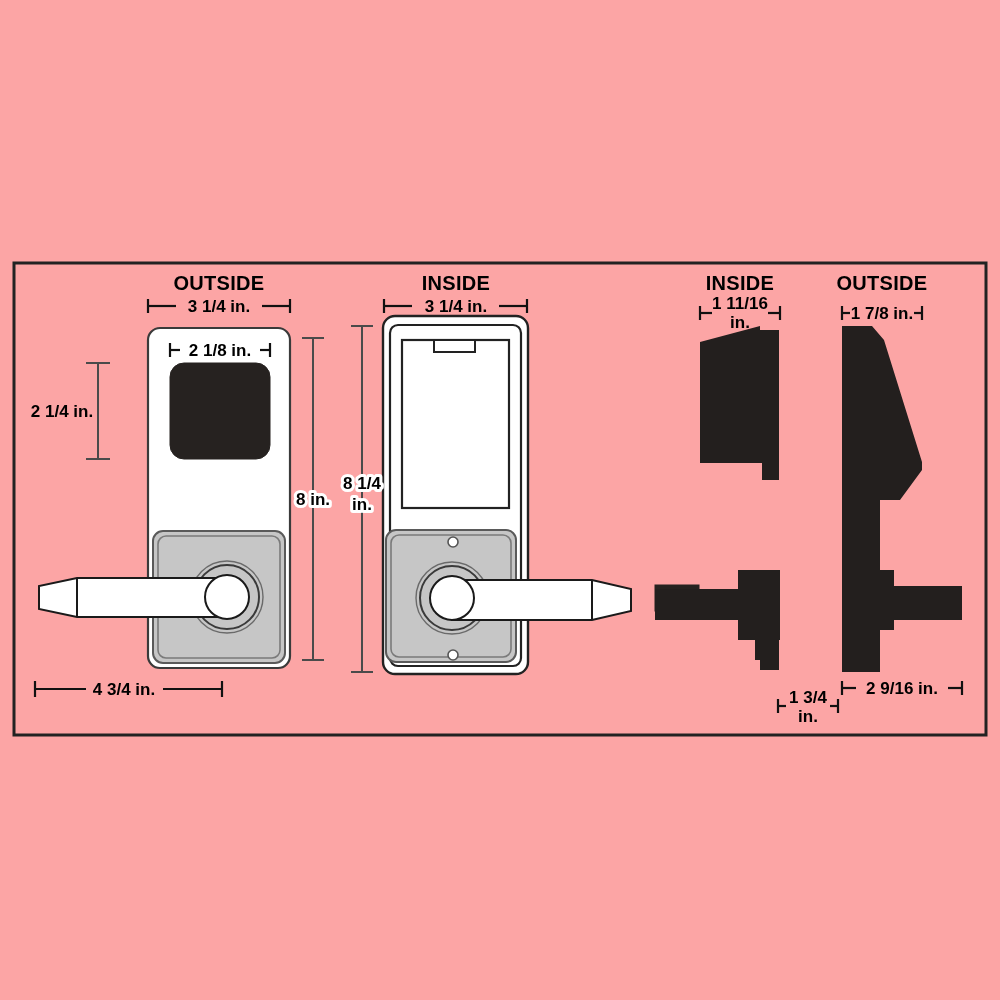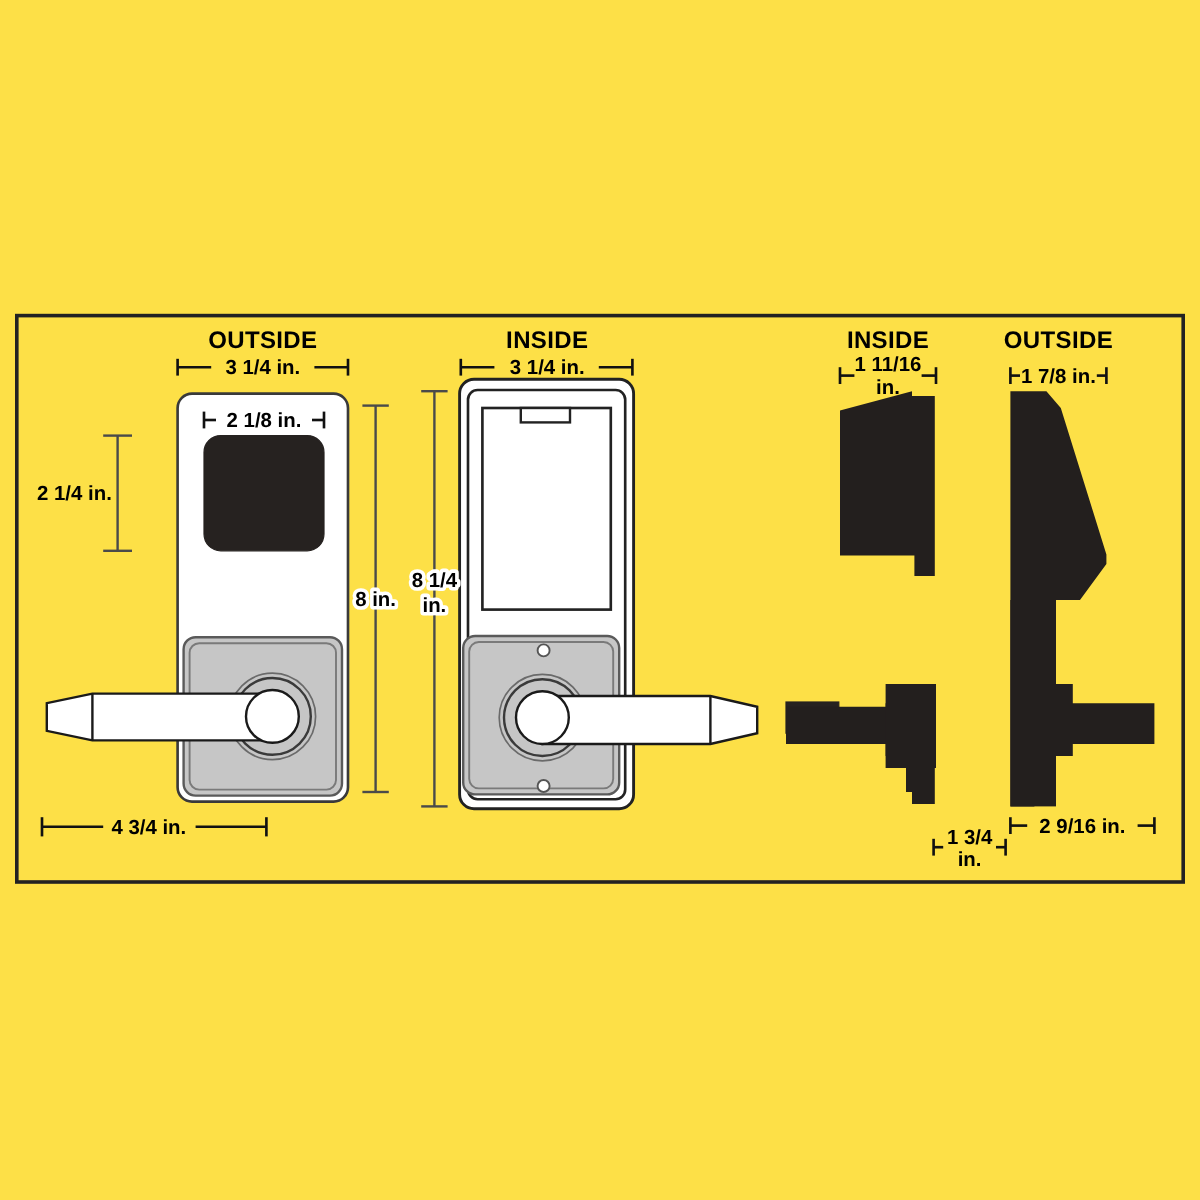--- a/index.html
+++ b/index.html
@@ -1,17 +1,17 @@
 <!DOCTYPE html>
 <html><head>
 <meta charset="utf-8">
 <style>
   html,body{margin:0;padding:0;background:#ffffff;}
   body{width:1000px;height:1000px;font-family:"Liberation Sans",sans-serif;}
-  #stage{position:relative;width:1000px;height:1000px;overflow:hidden;background:#fde047;}
+  #stage{position:relative;width:1000px;height:1000px;overflow:hidden;background:#fca5a5;}
   #svgroot{position:absolute;left:0;top:0;width:1000px;height:1000px;display:block;}
   .lbl{font-family:"Liberation Sans",sans-serif;font-weight:bold;fill:#000;}
   .view-title{font-size:20px;letter-spacing:0.3px;}
   .dim-txt{font-size:17px;}
   .dim-line{stroke:#4a4a4a;stroke-width:2;fill:none;}
   .dim-line-dark{stroke:#111;stroke-width:2.2;fill:none;}
   .frame{fill:none;stroke:#222;stroke-width:3;}
   .plate-out{fill:#ffffff;stroke:#3a3a3a;stroke-width:2.2;}
   .plate-in-outer{fill:#ffffff;stroke:#222;stroke-width:2.4;}
   .plate-in-mid{fill:#ffffff;stroke:#222;stroke-width:2.2;}

